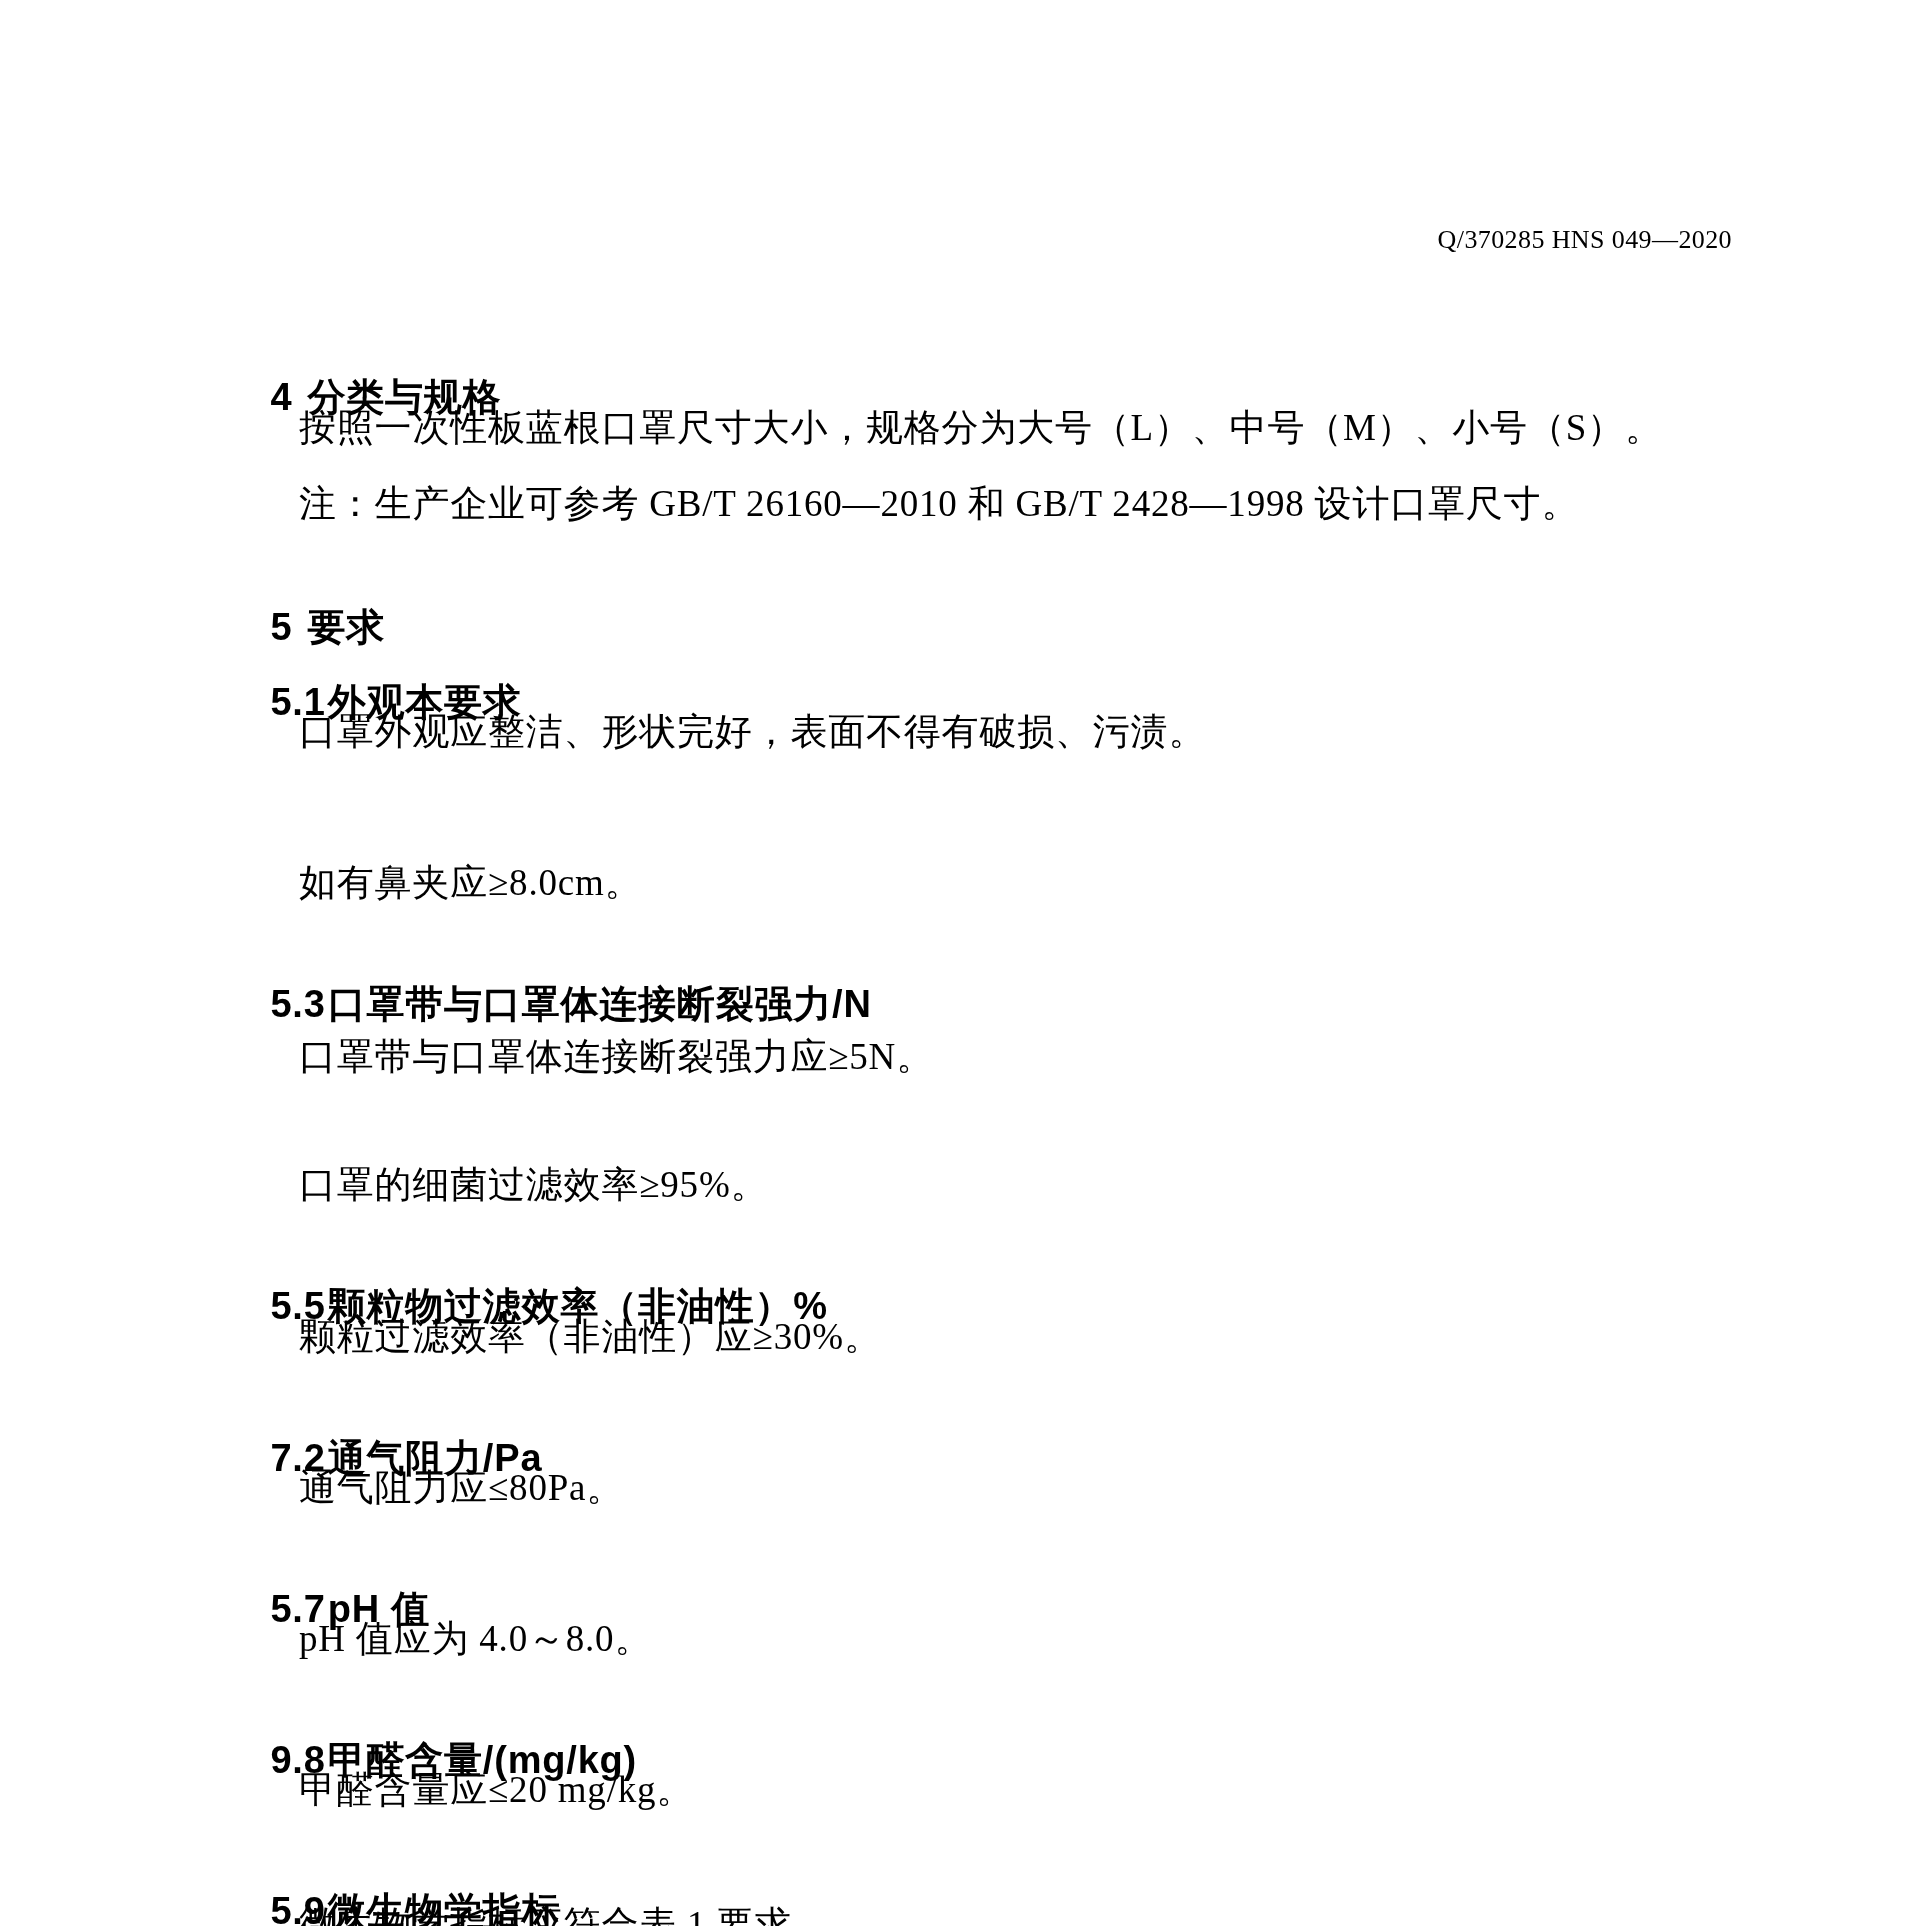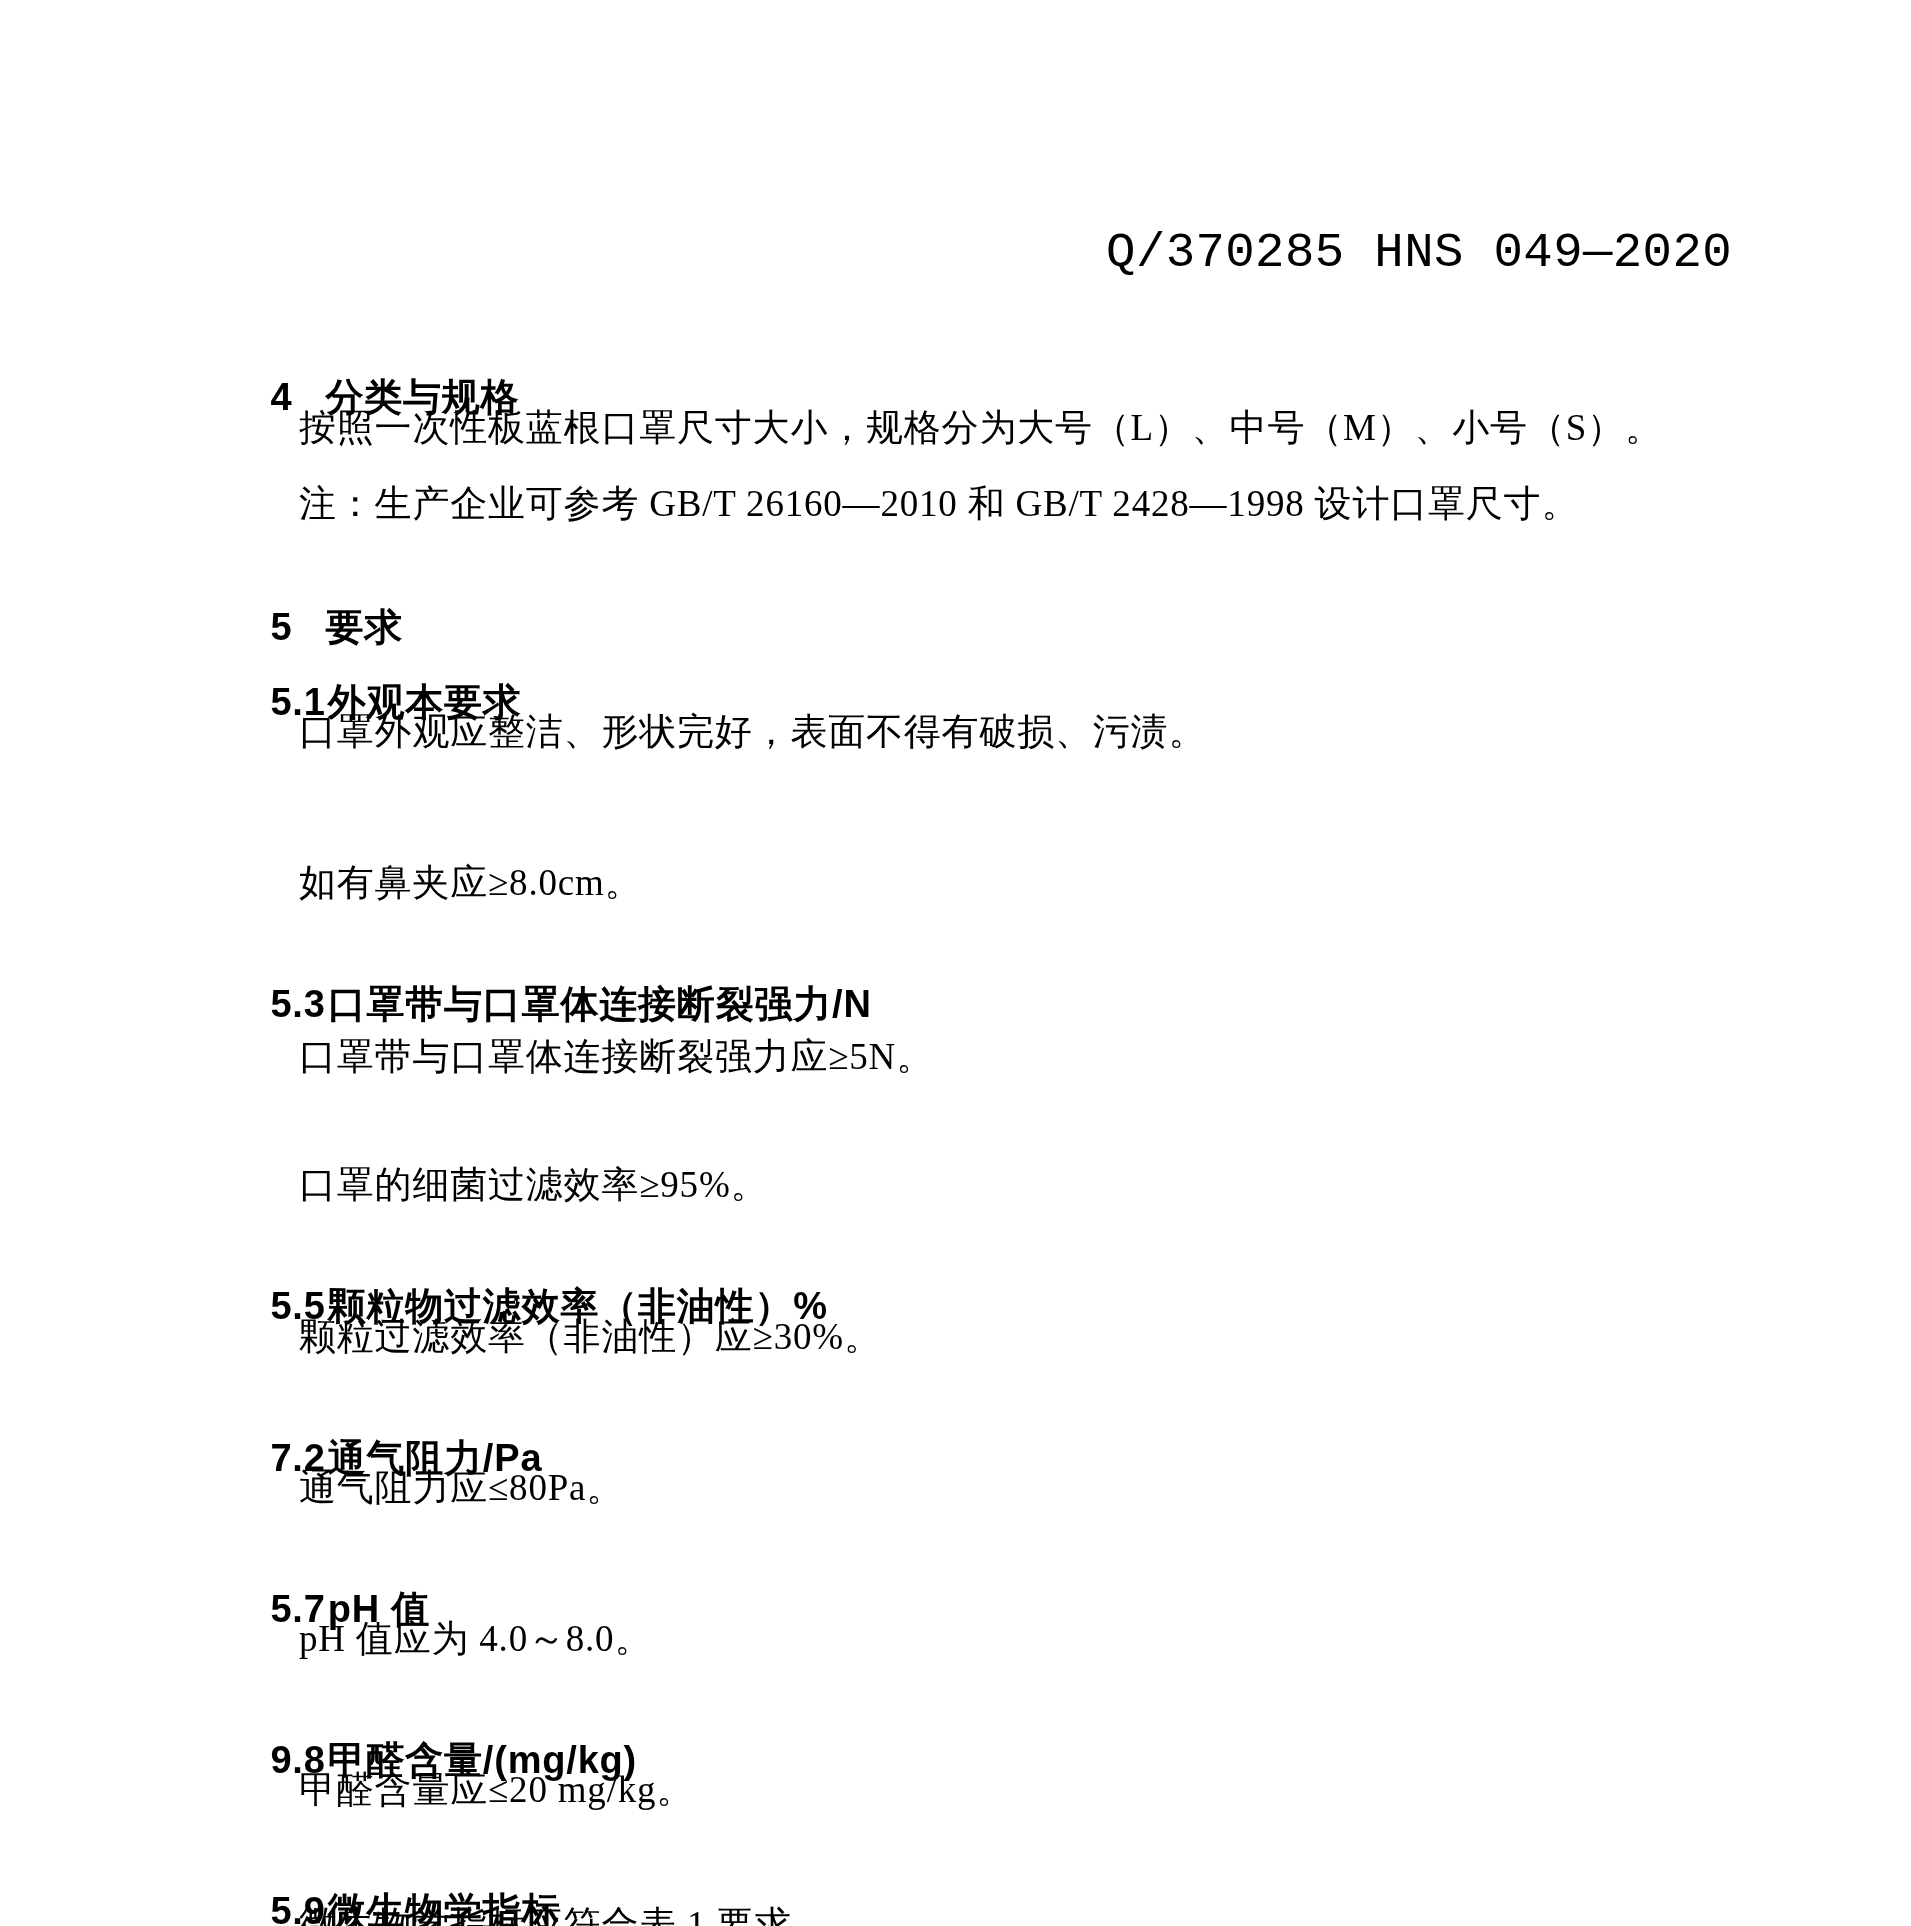--- a/index.html
+++ b/index.html
@@ -4,30 +4,30 @@
 <style>
   * { margin:0; padding:0; box-sizing:border-box; }
   html,body { background:#ffffff; }
   .page {
     position:relative; width:1911px; height:2703px;
     background:#ffffff; color:#000000; overflow:hidden;
     font-family:"Liberation Serif", serif;
   }
   .doc-number {
     position:absolute; top:225px; right:179px;
-    font-family:Liberation Mono, monospace; font-size:49px; line-height:1.15;
+    font-family:Liberation Serif, serif; font-size:26px; line-height:1.15;
     letter-spacing:0.4px; white-space:pre;
   }
   .h {
     position:absolute; left:225px;
     font-family:"Liberation Sans", sans-serif; font-weight:700;
     font-size:38px; line-height:1.2; white-space:pre; letter-spacing:0.8px;
   }
   .h .tt { margin-left:2px; }
-  .h.chapter .tt { margin-left:33px; }
+  .h.chapter .tt { margin-left:15px; }
   .p {
     position:absolute; left:299px;
     font-family:"Liberation Serif", serif; font-size:37px; line-height:1.2;
     white-space:pre; letter-spacing:0.8px;
   }
 </style>
 </head>
 <body>
 
 <div class="page">

